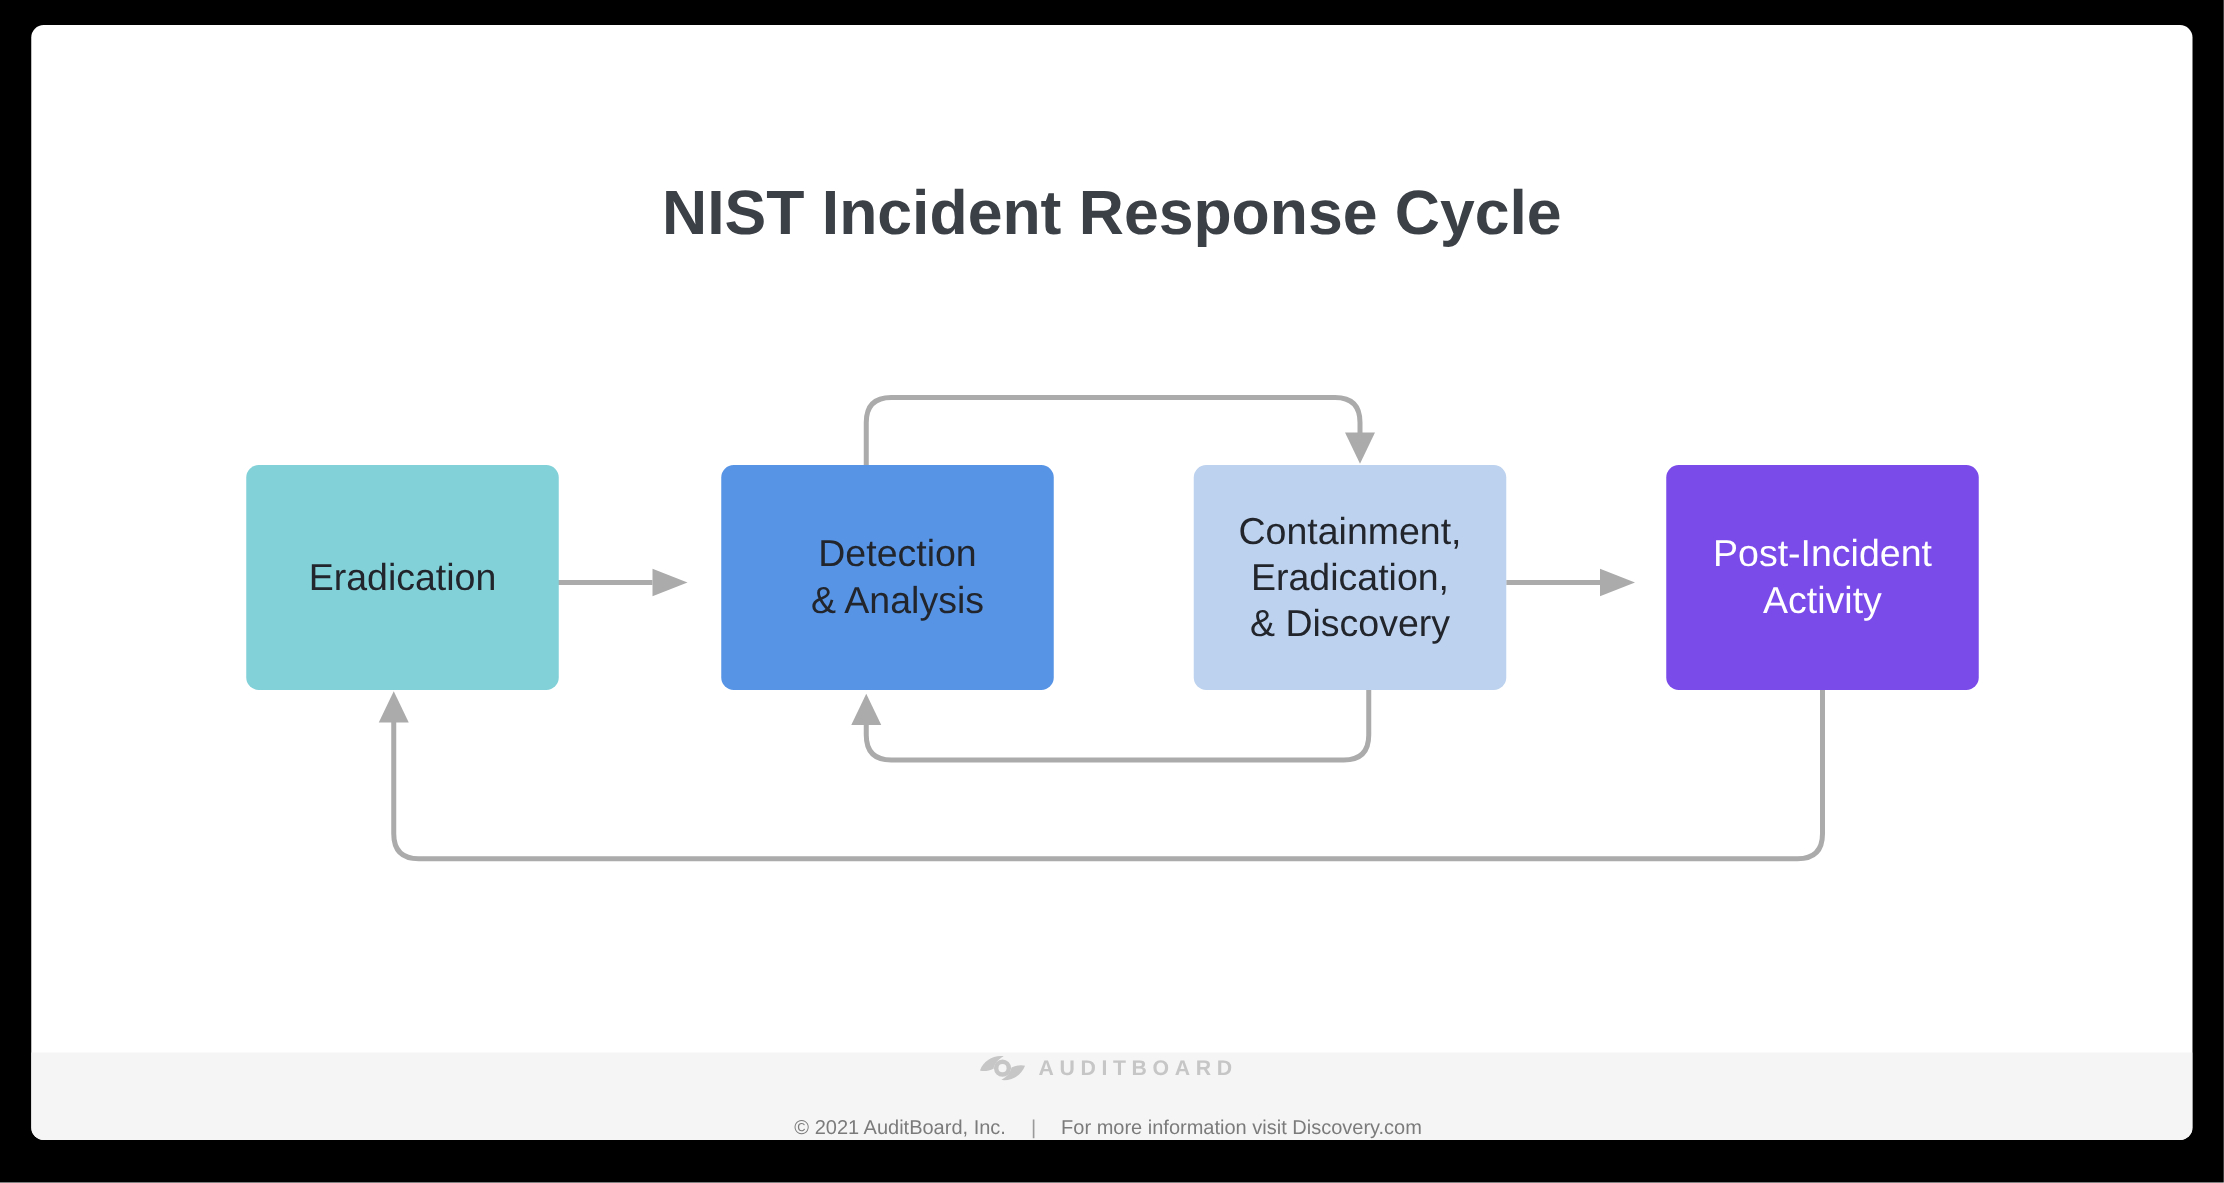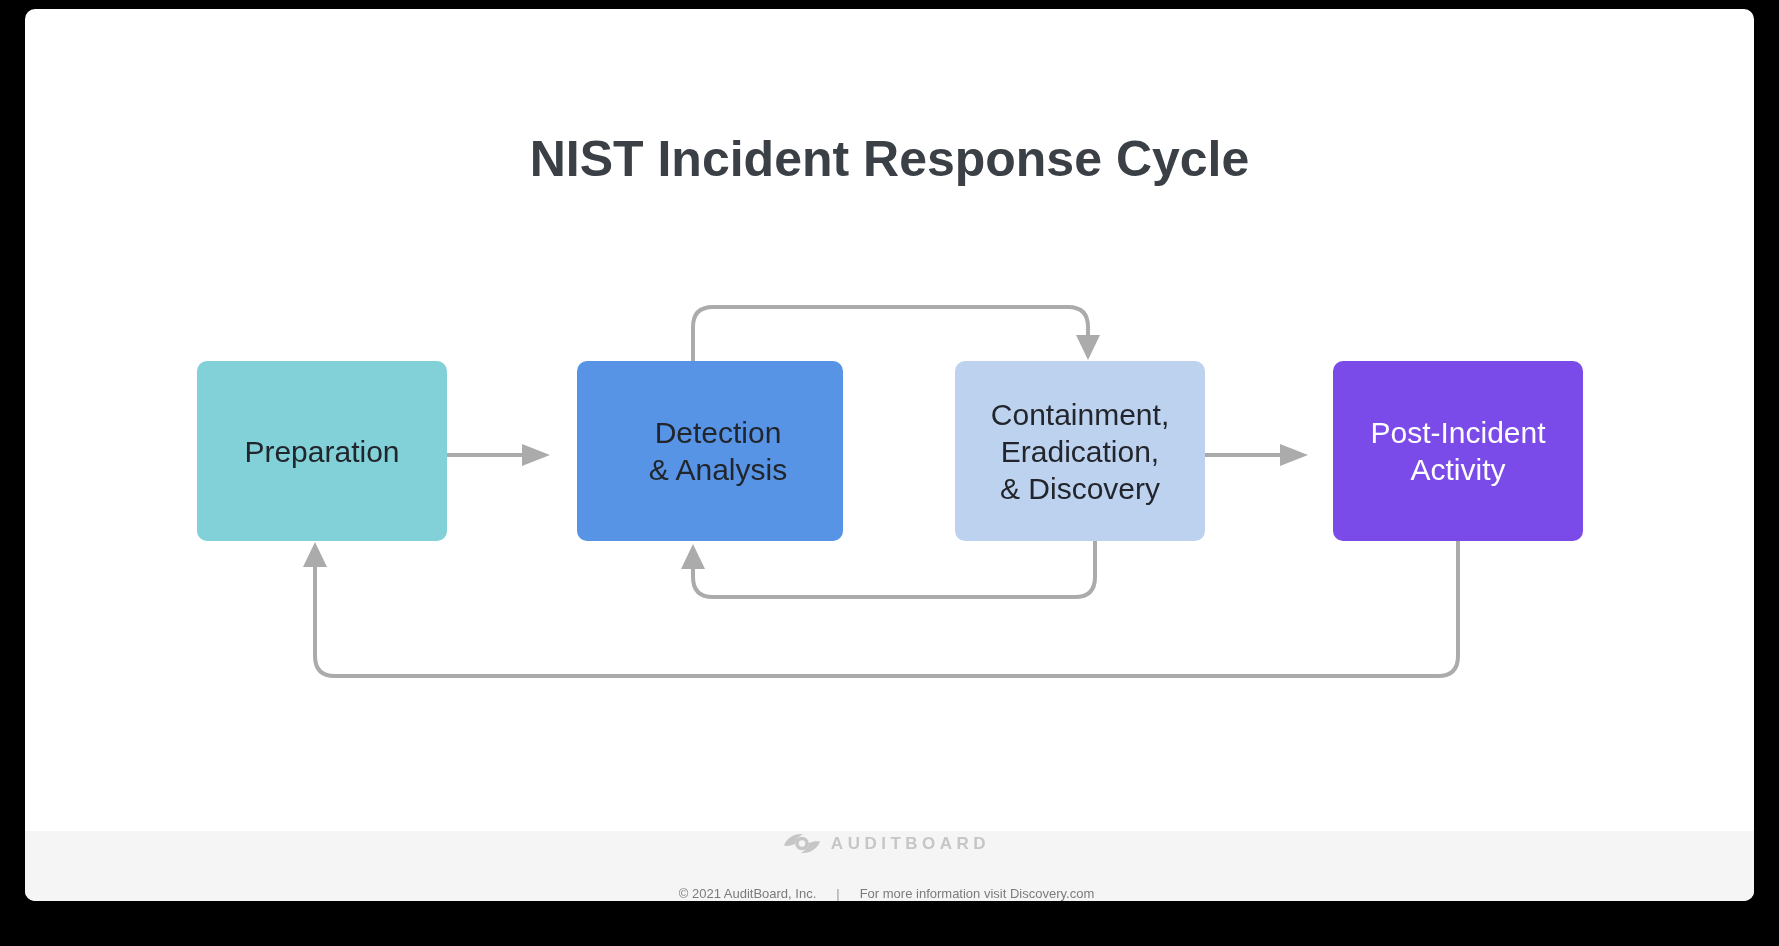--- a/index.html
+++ b/index.html
@@ -5,21 +5,21 @@
   html,body{margin:0;padding:0;}
   body{
     width:1779px;height:946px;
     background:#000;
     font-family:"Liberation Sans", sans-serif;
     position:relative;
     overflow:hidden;
   }
   .stage{position:absolute;inset:0;}
   .card{
-    position:absolute;left:25px;top:9px;width:1729px;height:892px;
+    position:absolute;left:25px;top:20px;width:1729px;height:892px;
     background:#ffffff;border-radius:10px;overflow:hidden;
   }
   .page-title{
     position:absolute;top:120px;left:0;width:100%;
     text-align:center;
     font-size:50px;line-height:60px;font-weight:700;
     color:#3b4046;letter-spacing:0px;
   }
   .flow-svg{position:absolute;left:0;top:0;width:1729px;height:892px;}
   .edge-line{fill:none;stroke:var(--arrow,#ABABAB);stroke-width:4px;}
@@ -44,21 +44,21 @@
     padding:0 46px 0 40px;
     flex-direction:column;
   }
   .footer-logo{display:flex;align-items:center;gap:10px;}
   .logo-wordmark{
     font-size:17px;font-weight:700;letter-spacing:4.5px;
     color:#c6c6c6;
   }
   .footer-right{
     display:flex;align-items:center;gap:20px;
-    font-size:13px;color:#7b7b7b;
+    font-size:16px;color:#7b7b7b;
   }
   .footer-sep{color:#9a9a9a;}
 </style>
 </head>
 <body>
 
 <div class="stage">
   <div class="card">
 
     <div class="page-title">NIST Incident Response Cycle</div>
@@ -84,21 +84,21 @@
         <path class="edge-line" d="M1180,446 H1255"></path>
         <polygon class="edge-head" points="1255,435 1255,457 1283,446"></polygon>
       </g>
 
       <g>
         <path class="edge-line" d="M1433,531 L1433,647 Q1433,667 1413,667 L310,667 Q290,667 290,647 L290,557"></path>
         <polygon class="edge-head" points="278,558 302,558 290,533"></polygon>
       </g>
     </svg>
 
-    <div class="node node-1" style="background: rgb(130, 209, 216); color: rgb(34, 38, 44);">Preparation</div>
+    <div class="node node-1" style="background: rgb(130, 209, 216); color: rgb(34, 38, 44);">Eradication</div>
 
     <div class="node node-2" style="background: rgb(87, 148, 230); color: rgb(34, 38, 44);">Detection
 &amp; Analysis</div>
 
     <div class="node node-4" style="background: rgb(123, 75, 233); color: rgb(255, 255, 255);">Post-Incident
 Activity</div>
 
     <div class="node node-3" style="background: rgb(189, 210, 238); color: rgb(34, 38, 44);">Containment,
 Eradication,
 &amp; Discovery</div>

